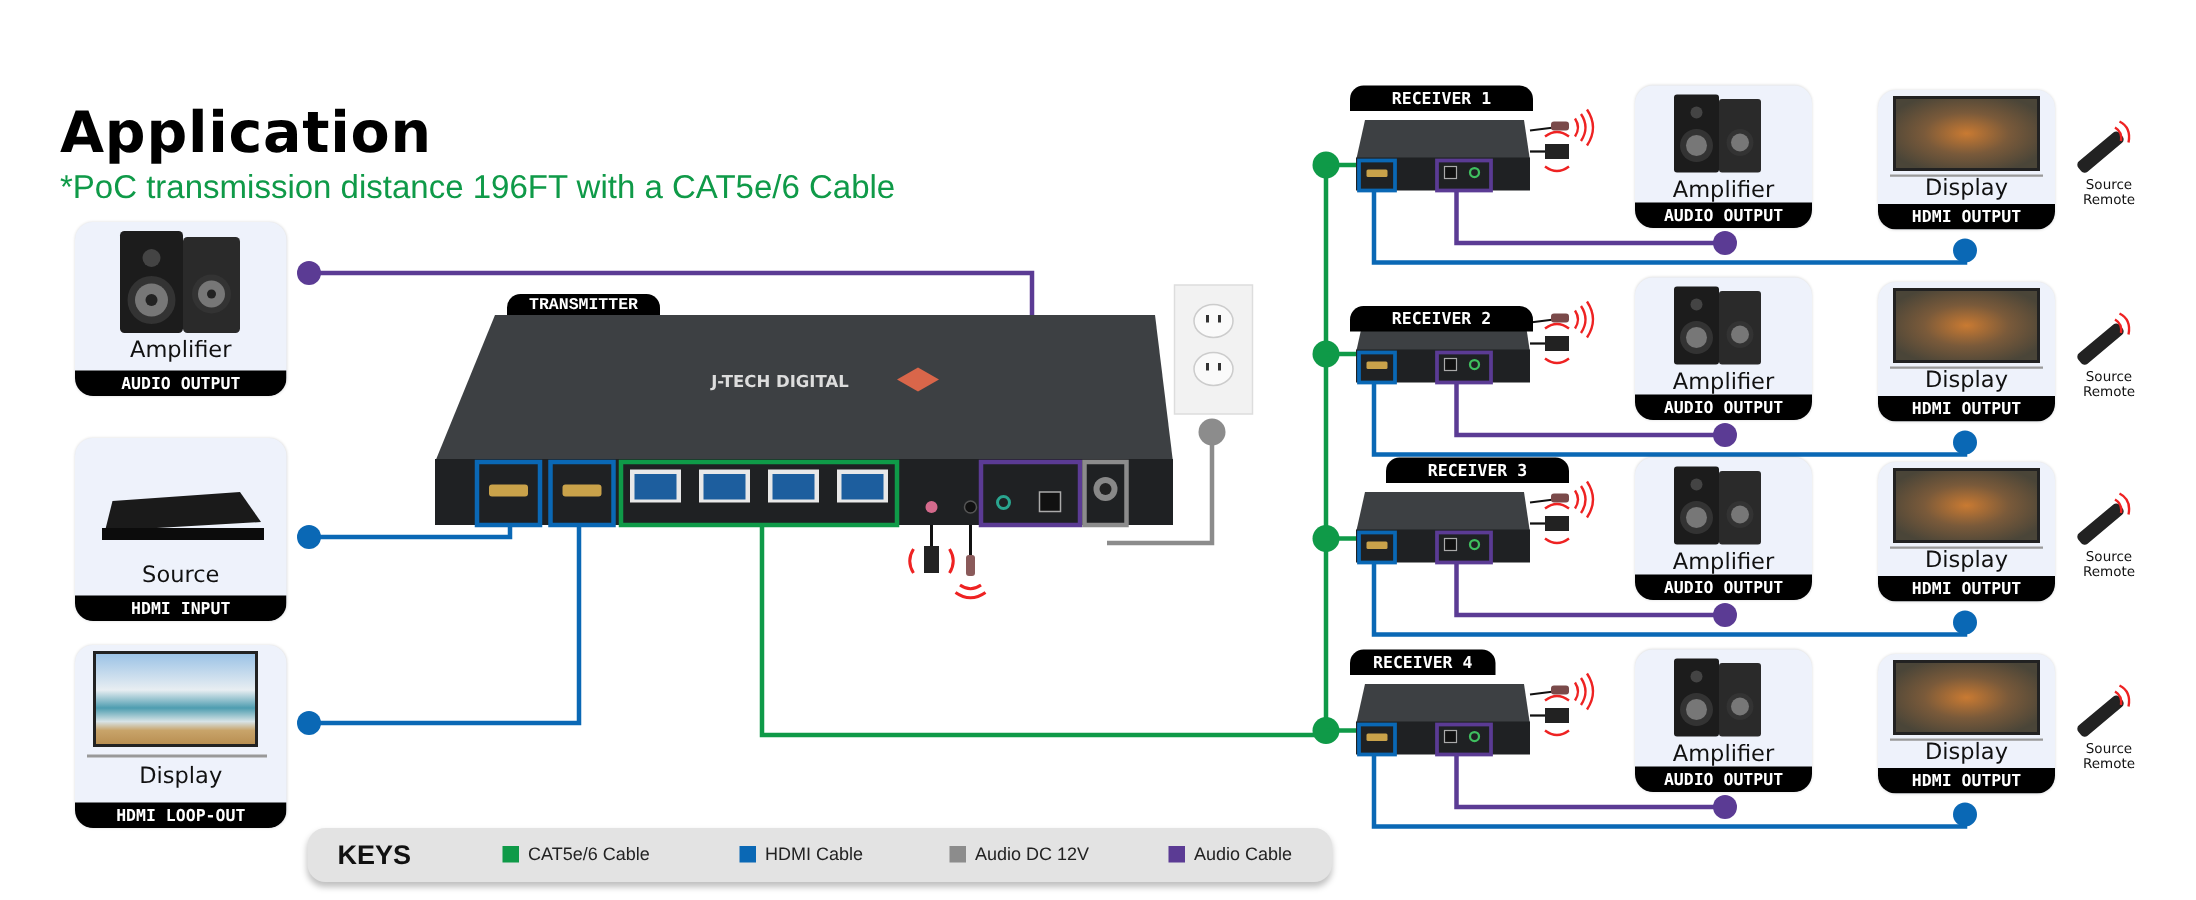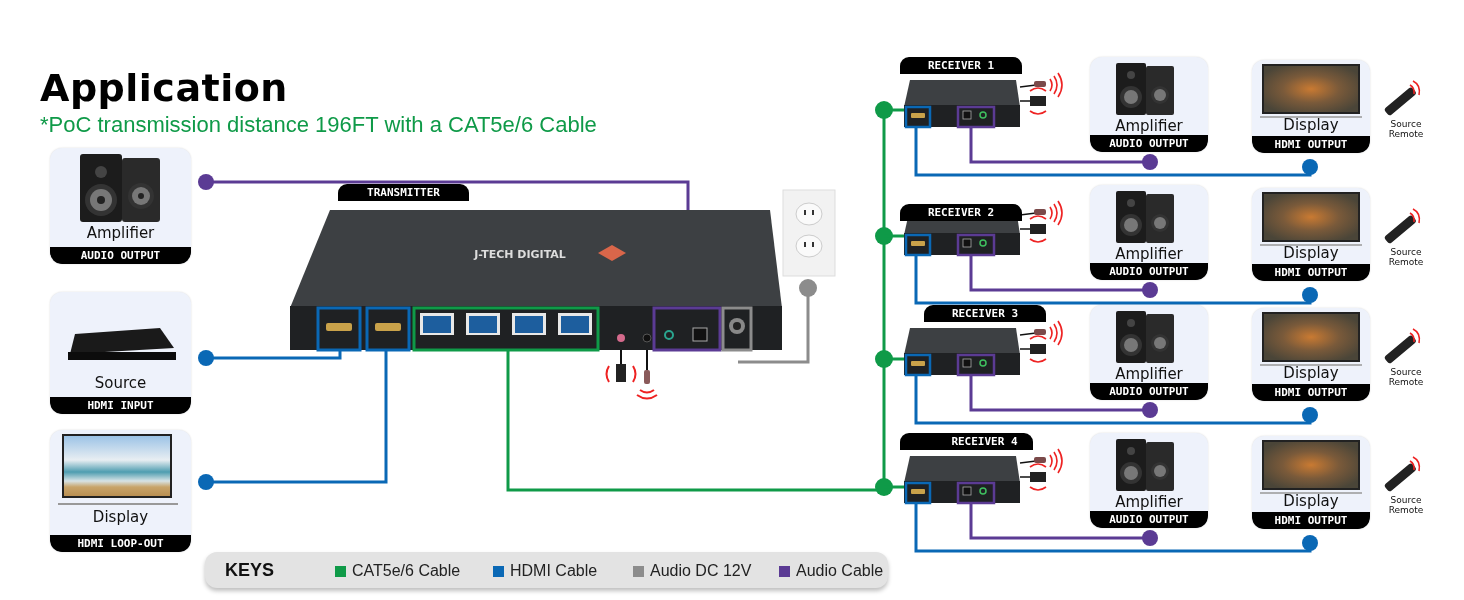--- a/index.html
+++ b/index.html
@@ -7,21 +7,21 @@
   .abs{position:absolute;}
   #title{left:40px;top:66px;font-family:"DejaVu Sans",sans-serif;font-weight:900;font-size:38px;color:#000;letter-spacing:0.5px;text-align:center;}
   #subtitle{left:40px;top:112px;font-family:"Liberation Sans",sans-serif;font-size:22px;color:#0f9a48;}
   .card{position:absolute;background:#eef2fb;border-radius:12px;box-shadow:0 0 2px rgba(0,0,0,0.15);overflow:hidden;}
   .card .lbl{position:absolute;left:0;right:0;text-align:center;font-family:"DejaVu Sans",sans-serif;font-size:15px;color:#111;}
   .card .bar{position:absolute;left:0;right:0;bottom:0;height:17px;background:#000;color:#fff;text-align:center;font-family:"DejaVu Sans Mono",monospace;font-weight:bold;font-size:11px;line-height:17px;border-radius:0 0 10px 10px;}
   .tag{position:absolute;background:#000;color:#fff;font-family:"DejaVu Sans Mono",monospace;font-weight:bold;font-size:11px;text-align:center;line-height:17px;height:17px;border-radius:9px 9px 0 0;}
   .rsmall{position:absolute;font-family:"DejaVu Sans",sans-serif;font-size:9px;line-height:10px;color:#111;text-align:center;}
   #keys{left:205px;top:552px;width:683px;height:36px;background:#e3e3e3;border-radius:12px;box-shadow:0 3px 4px rgba(0,0,0,0.25);}
   #keys .kt{position:absolute;left:20px;top:8px;font-weight:bold;font-size:18px;color:#111;}
-  .kitem{position:absolute;top:10px;font-size:16px;color:#222;display:flex;align-items:center;}
+  .kitem{position:absolute;top:10px;font-size:12px;color:#222;display:flex;align-items:center;}
   .kitem .sw{width:11px;height:11px;margin-right:6px;display:inline-block;}
   svg{position:absolute;left:0;top:0;}
 </style>
 </head>
 <body>
 
 <svg width="1464" height="600">
 
   <polyline points="206,182 688,182 688,310" fill="none" stroke="#5b3b94" stroke-width="3"></polyline>
   <circle cx="206" cy="182" r="8" fill="#5b3b94"></circle>
@@ -88,21 +88,21 @@
       </linearGradient>
     </defs>
     <rect x="12" y="4" width="110" height="64" fill="#222"></rect>
     <rect x="14" y="6" width="106" height="60" fill="url(#beach)"></rect>
     <line x1="8" y1="74" x2="128" y2="74" stroke="#999" stroke-width="2"></line>
   </svg>
   <div class="lbl" style="top:78px;">Display</div>
   <div class="bar">HDMI LOOP-OUT</div>
 </div>
 
-<div class="tag" style="left:338px;top:184px;width:131px;">TRANSMITTER</div>
+<div class="tag" style="left:338px;top:196px;width:102px;font-family:Liberation Mono, monospace;">TRANSMITTER</div>
 <svg width="1464" height="600" style="pointer-events:none;">
   <polygon points="330,210 770,210 782,308 290,308" fill="#3d4043"></polygon>
   <rect x="290" y="306" width="492" height="44" fill="#1f2123"></rect>
   <path d="M598,253 l14,-8 l14,8 l-14,8 z" fill="#d9664a"></path>
   <text x="520" y="258" font-family="DejaVu Sans" font-weight="bold" font-size="11" fill="#ddd" text-anchor="middle">J-TECH DIGITAL</text>
 
   <rect x="318" y="308" width="42" height="42" fill="none" stroke="#0a68b5" stroke-width="3"></rect>
   <rect x="326" y="323" width="26" height="8" rx="2" fill="#c9a24a"></rect>
   <rect x="367" y="308" width="42" height="42" fill="none" stroke="#0a68b5" stroke-width="3"></rect>
   <rect x="375" y="323" width="26" height="8" rx="2" fill="#c9a24a"></rect>
@@ -322,21 +322,21 @@
       <rect x="1034" y="457" width="12" height="6" rx="2" fill="#7a4a4a"></rect>
       <path d="M1050,455 q4,6 0,12 M1054,452 q6,9 0,18 M1058,449 q8,12 0,24" stroke="#e22" stroke-width="1.6" fill="none"></path>
       <path d="M1020,477 l10,0" stroke="#111" stroke-width="1.5"></path>
       <rect x="1030" y="472" width="16" height="10" fill="#222"></rect>
       <path d="M1030,467 q8,-6 16,0 M1030,487 q8,6 16,0" stroke="#e22" stroke-width="1.6" fill="none"></path>
       <g>
         <rect x="1382" y="473" width="36" height="9" rx="3" fill="#222" transform="rotate(-40 1400 477)"></rect>
         <path d="M1410,461 q5,3 4,9 M1413,457 q8,4 6,14" stroke="#e22" stroke-width="1.6" fill="none"></path>
       </g>
     </svg>
-    <div class="tag" style="left:900px;top:433px;width:97px;padding-left:36px;">RECEIVER 4</div>
+    <div class="tag" style="left:900px;top:433px;width:97px;">RECEIVER 4</div>
     <div class="card" style="left:1090px;top:433px;width:118px;height:95px;">
       <svg width="118" height="70" style="left:0;top:0;">
         <rect x="26" y="6" width="30" height="52" rx="2" fill="#1c1c1c"></rect>
         <circle cx="41" cy="40" r="11" fill="#333"></circle>
         <circle cx="41" cy="40" r="7" fill="#777"></circle>
         <circle cx="41" cy="18" r="4" fill="#444"></circle>
         <rect x="56" y="9" width="28" height="49" rx="2" fill="#2a2a2a"></rect>
         <circle cx="70" cy="38" r="9" fill="#333"></circle>
         <circle cx="70" cy="38" r="6" fill="#777"></circle>
       </svg>

